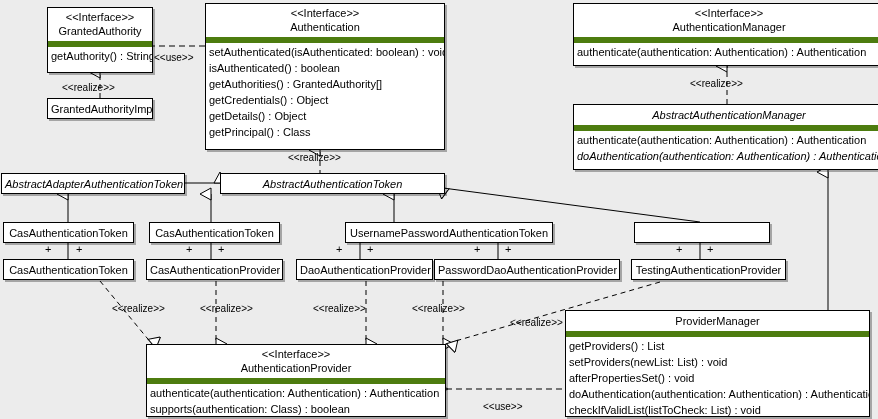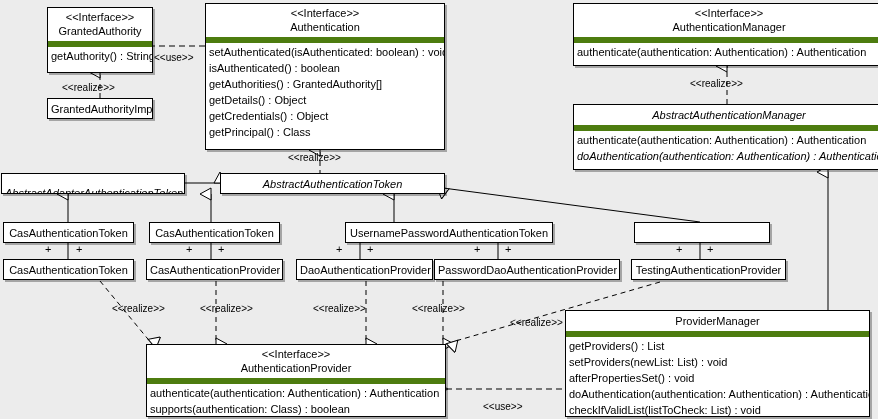--- a/index.html
+++ b/index.html
@@ -202,22 +202,22 @@
 
   <div class="uml-class" style="left:205px; top:3px; width:240px; height:147px;">
     <div class="uml-header">
       <span class="stereotype">&lt;&lt;Interface&gt;&gt;</span>
       <span class="cls-name">Authentication</span>
     </div>
     <div class="uml-compartment">
       <div class="member">setAuthenticated(isAuthenticated: boolean) : void</div>
       <div class="member">isAuthenticated() : boolean</div>
       <div class="member">getAuthorities() : GrantedAuthority[]</div>
+      <div class="member">getCredentials() : Object</div>
       <div class="member">getDetails() : Object</div>
-      <div class="member">getCredentials() : Object</div>
       <div class="member">getPrincipal() : Class</div>
     </div>
   </div>
 
   <div class="uml-class" style="left:573px; top:3px; width:312px; height:63px;">
     <div class="uml-header">
       <span class="stereotype">&lt;&lt;Interface&gt;&gt;</span>
       <span class="cls-name">AuthenticationManager</span>
     </div>
     <div class="uml-compartment">
@@ -229,21 +229,21 @@
     <div class="uml-header" style="padding-top:3px;">
       <span class="cls-name abstract">AbstractAuthenticationManager</span>
     </div>
     <div class="uml-compartment">
       <div class="member">authenticate(authentication: Authentication) : Authentication</div>
       <div class="member abstract">doAuthentication(authentication: Authentication) : Authentication</div>
     </div>
   </div>
 
   <div class="uml-class" style="left:1px; top:173px; width:184px; height:21px;">
-    <div class="uml-header" style="padding-top:12px;">
+    <div class="uml-header" style="padding-top:3px;">
       <span class="cls-name abstract">AbstractAdapterAuthenticationToken</span>
     </div>
   </div>
 
   <div class="uml-class" style="left:220px; top:173px; width:225px; height:21px;">
     <div class="uml-header" style="padding-top:3px;">
       <span class="cls-name abstract">AbstractAuthenticationToken</span>
     </div>
   </div>
 

